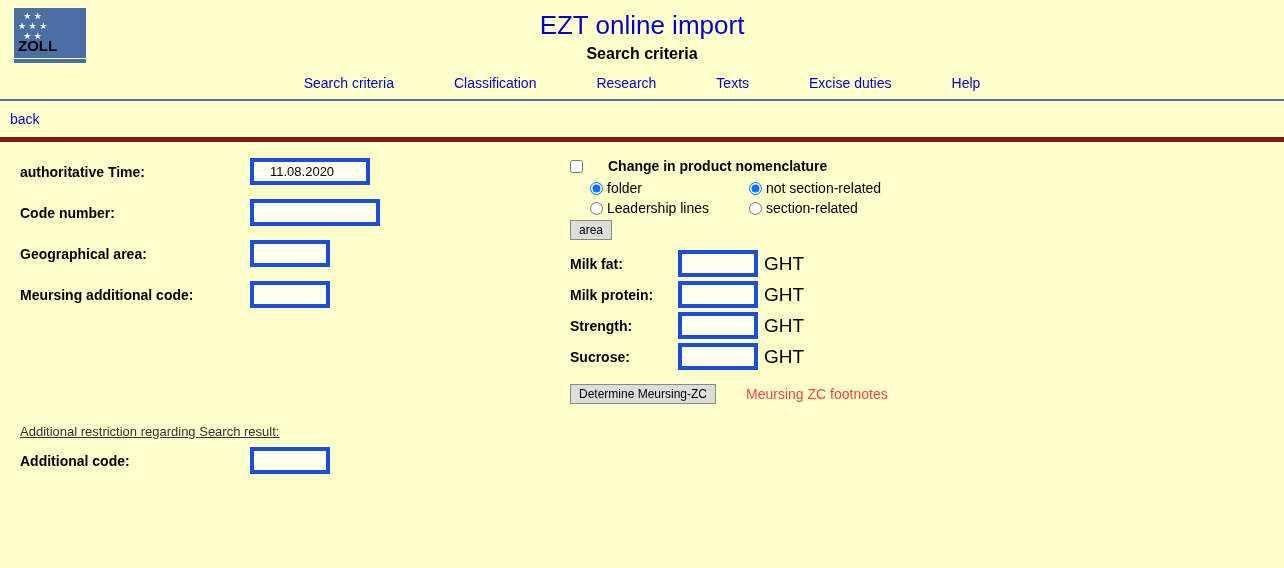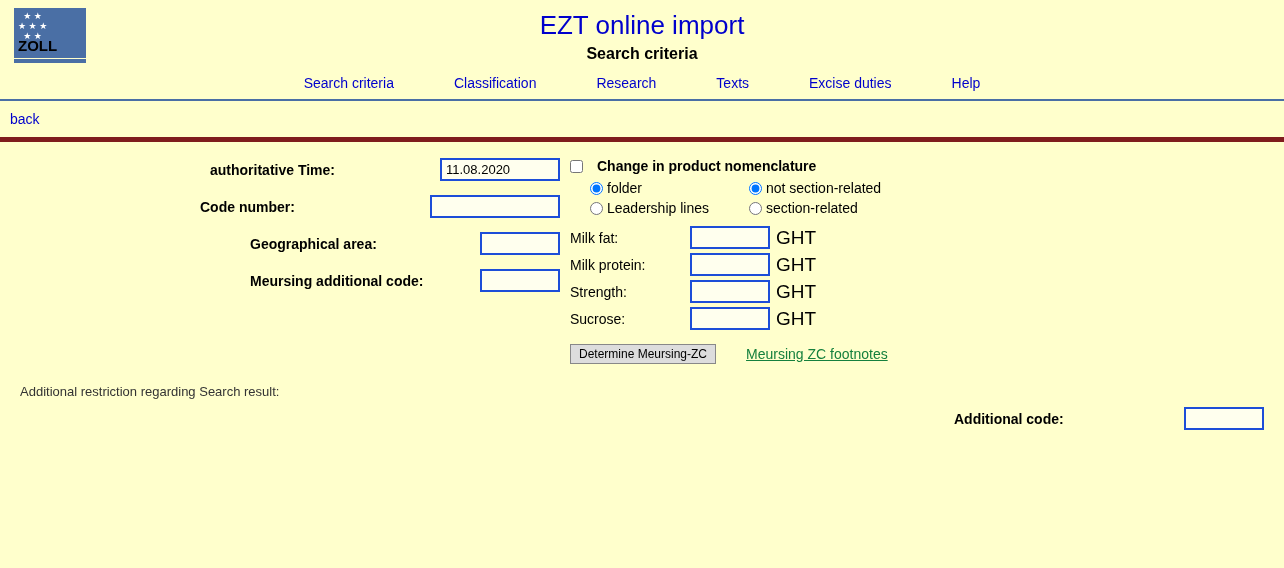--- a/index.html
+++ b/index.html
@@ -87,31 +87,30 @@
       padding: 6px 8px;
       display: inline-block;
     }
     #content {
       padding: 16px 20px;
     }
     .form-row {
       display: flex;
       align-items: center;
       margin-bottom: 14px;
-      justify-content: flex-end;
     }
     .form-label {
       font-weight: bold;
       width: 230px;
       flex-shrink: 0;
     }
     .form-input {
-      border: 2px solid #1d4ed8;
+      border: 4px solid #1d4ed8;
       background: #ffffee;
-      padding: 2px 4px;
+      padding: 2px 16px;
       font-size: 13px;
     }
     .input-date { width: 120px; }
     .input-code { width: 130px; }
     .input-geo { width: 80px; }
     .input-meursing { width: 80px; }
     .input-small { width: 80px; }
     .input-additional { width: 80px; }
     .nomenclature-row {
       display: flex;
@@ -134,42 +133,42 @@
     }
     .milk-table {
       margin-top: 8px;
     }
     .milk-row {
       display: flex;
       align-items: center;
       margin-bottom: 4px;
     }
     .milk-label {
-      font-weight: normal;
-      width: 120px;
+      font-weight: bold;
+      width: 108px;
     }
     .milk-ght {
       margin-left: 6px;
       font-size: 19px;
     }
     #meursing-row {
       display: flex;
       align-items: center;
       gap: 30px;
       margin-top: 14px;
     }
     .link-blue {
-      color: #15803d;
-      text-decoration: underline;
+      color: #ef4444;
       cursor: pointer;
     }
     #additional-restriction {
       margin-top: 20px;
       font-size: 13px;
       color: #333;
+      text-decoration: underline;
     }
     #additional-code-row {
       margin-top: 8px;
     }
     .two-col {
       display: flex;
       width: 100%;
     }
     .left-col {
       flex: 0 0 540px;
@@ -232,21 +231,21 @@
         <span class="form-label">Meursing additional code:</span>
         <input class="form-input input-meursing" type="text" style="">
       </div>
     </div>
 
     <div class="right-col">
 
       <div style="margin-bottom: 10px;">
         <div class="nomenclature-row">
           <input type="checkbox" style="margin-right: 6px;">
-          <span style="font-weight: bold;">Change in product nomenclature</span>
+          <span style="font-weight: bold; margin-left: 11px;">Change in product nomenclature</span>
         </div>
         <div style="display: flex; gap: 40px; margin-left: 20px; margin-top: 4px;">
           <div style="display: flex; flex-direction: column; gap: 4px; justify-content: center;">
             <label class="radio-item">
               <input type="radio" name="folder-group" checked="" style="">
               <span>folder</span>
             </label>
             <label class="radio-item">
               <input type="radio" name="folder-group" style="">
               <span>Leadership lines</span>
@@ -258,20 +257,23 @@
               <span>not section-related</span>
             </label>
             <label class="radio-item">
               <input type="radio" name="section-group" style="">
               <span>section-related</span>
             </label>
           </div>
         </div>
       </div>
 
+      <div style="margin-bottom: 10px; margin-top: -6px;">
+        <button class="btn">area</button>
+      </div>
 
       <div class="milk-table">
         <div class="milk-row">
           <span class="milk-label">Milk fat:</span>
           <input class="form-input input-small" type="text" style="">
           <span class="milk-ght">GHT</span>
         </div>
         <div class="milk-row">
           <span class="milk-label">Milk protein:</span>
           <input class="form-input input-small" type="text" style="">

